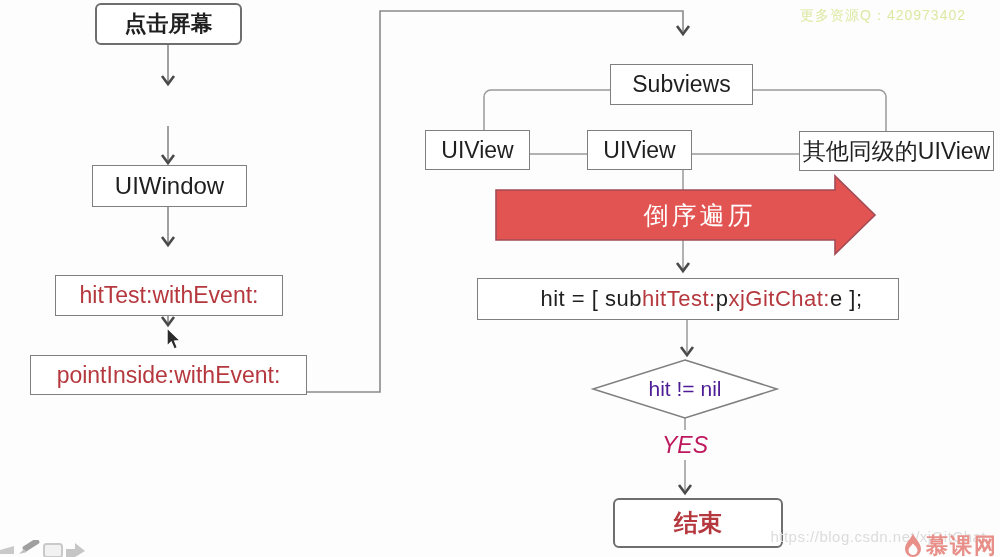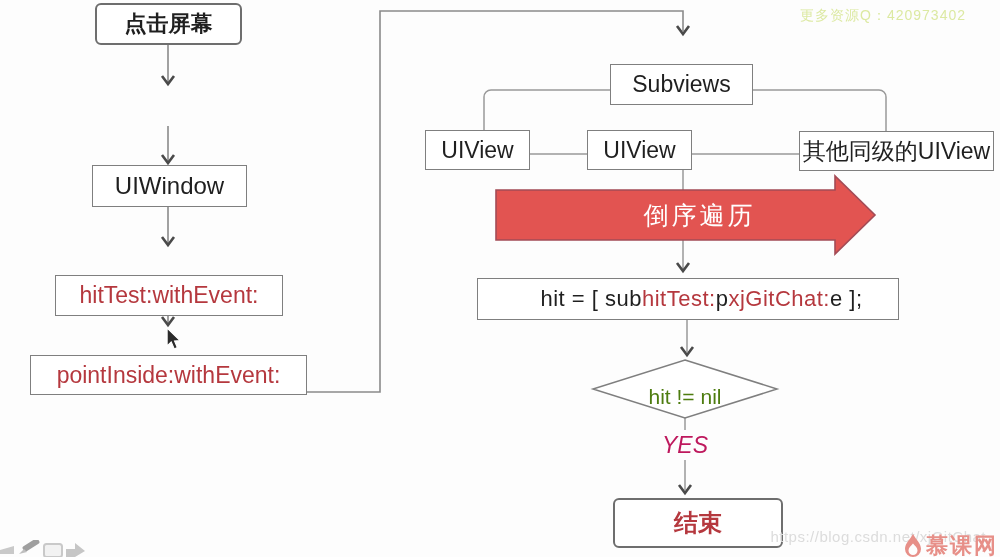--- a/index.html
+++ b/index.html
@@ -17,23 +17,23 @@
   .red-text{color:#b5383e;}
   .lbl-22{font-size:22px;}
   .lbl-23{font-size:23px;margin-top:28px;}
   .lbl-24{font-size:24px;}
   #traverse-label{
     position:absolute;left:496px;top:190px;width:339px;height:50px;
     display:flex;align-items:center;justify-content:center;
     color:#ffffff;font-size:25px;letter-spacing:3px;margin-left:34px;
   }
   #condition-label{
-    position:absolute;left:593px;top:368px;width:184px;height:58px;
+    position:absolute;left:593px;top:360px;width:184px;height:58px;
     display:flex;align-items:center;justify-content:center;
-    color:#4d7c0f;font-size:21px;
+    color:#4c1d95;font-size:21px;
   }
   #yes-label{
     position:absolute;left:625px;top:431px;width:120px;height:28px;
     display:flex;align-items:center;justify-content:center;
     font-style:italic;font-size:23px;color:#be185d;
   }
   #hit-box{font-size:22px;letter-spacing:0.5px;padding-left:27px;}
   #wm-top{
     position:absolute;top:7px;right:34px;font-size:14px;color:#dce9a2;
     letter-spacing:1px;

